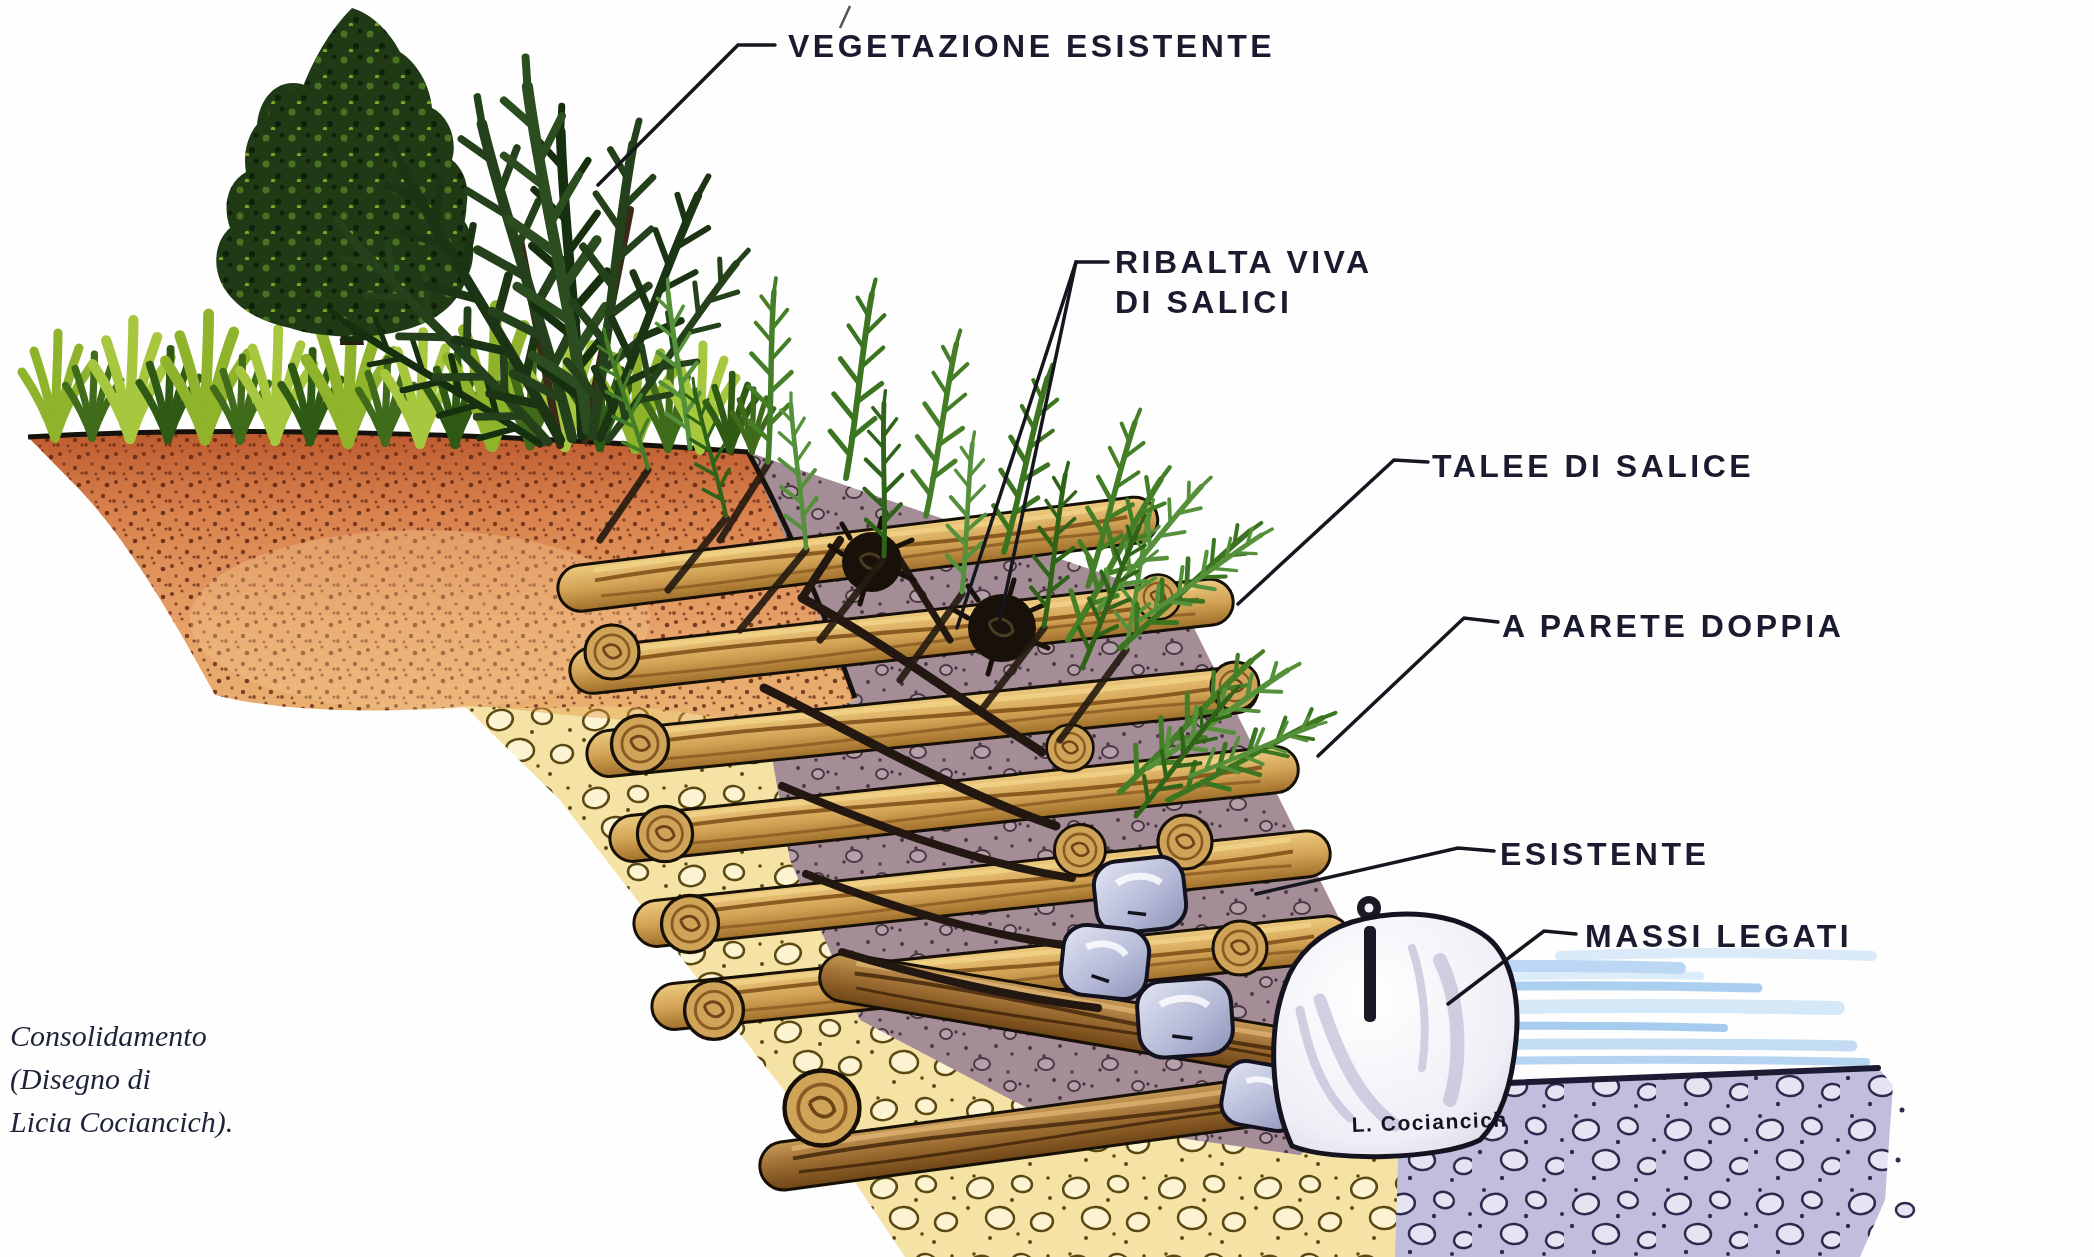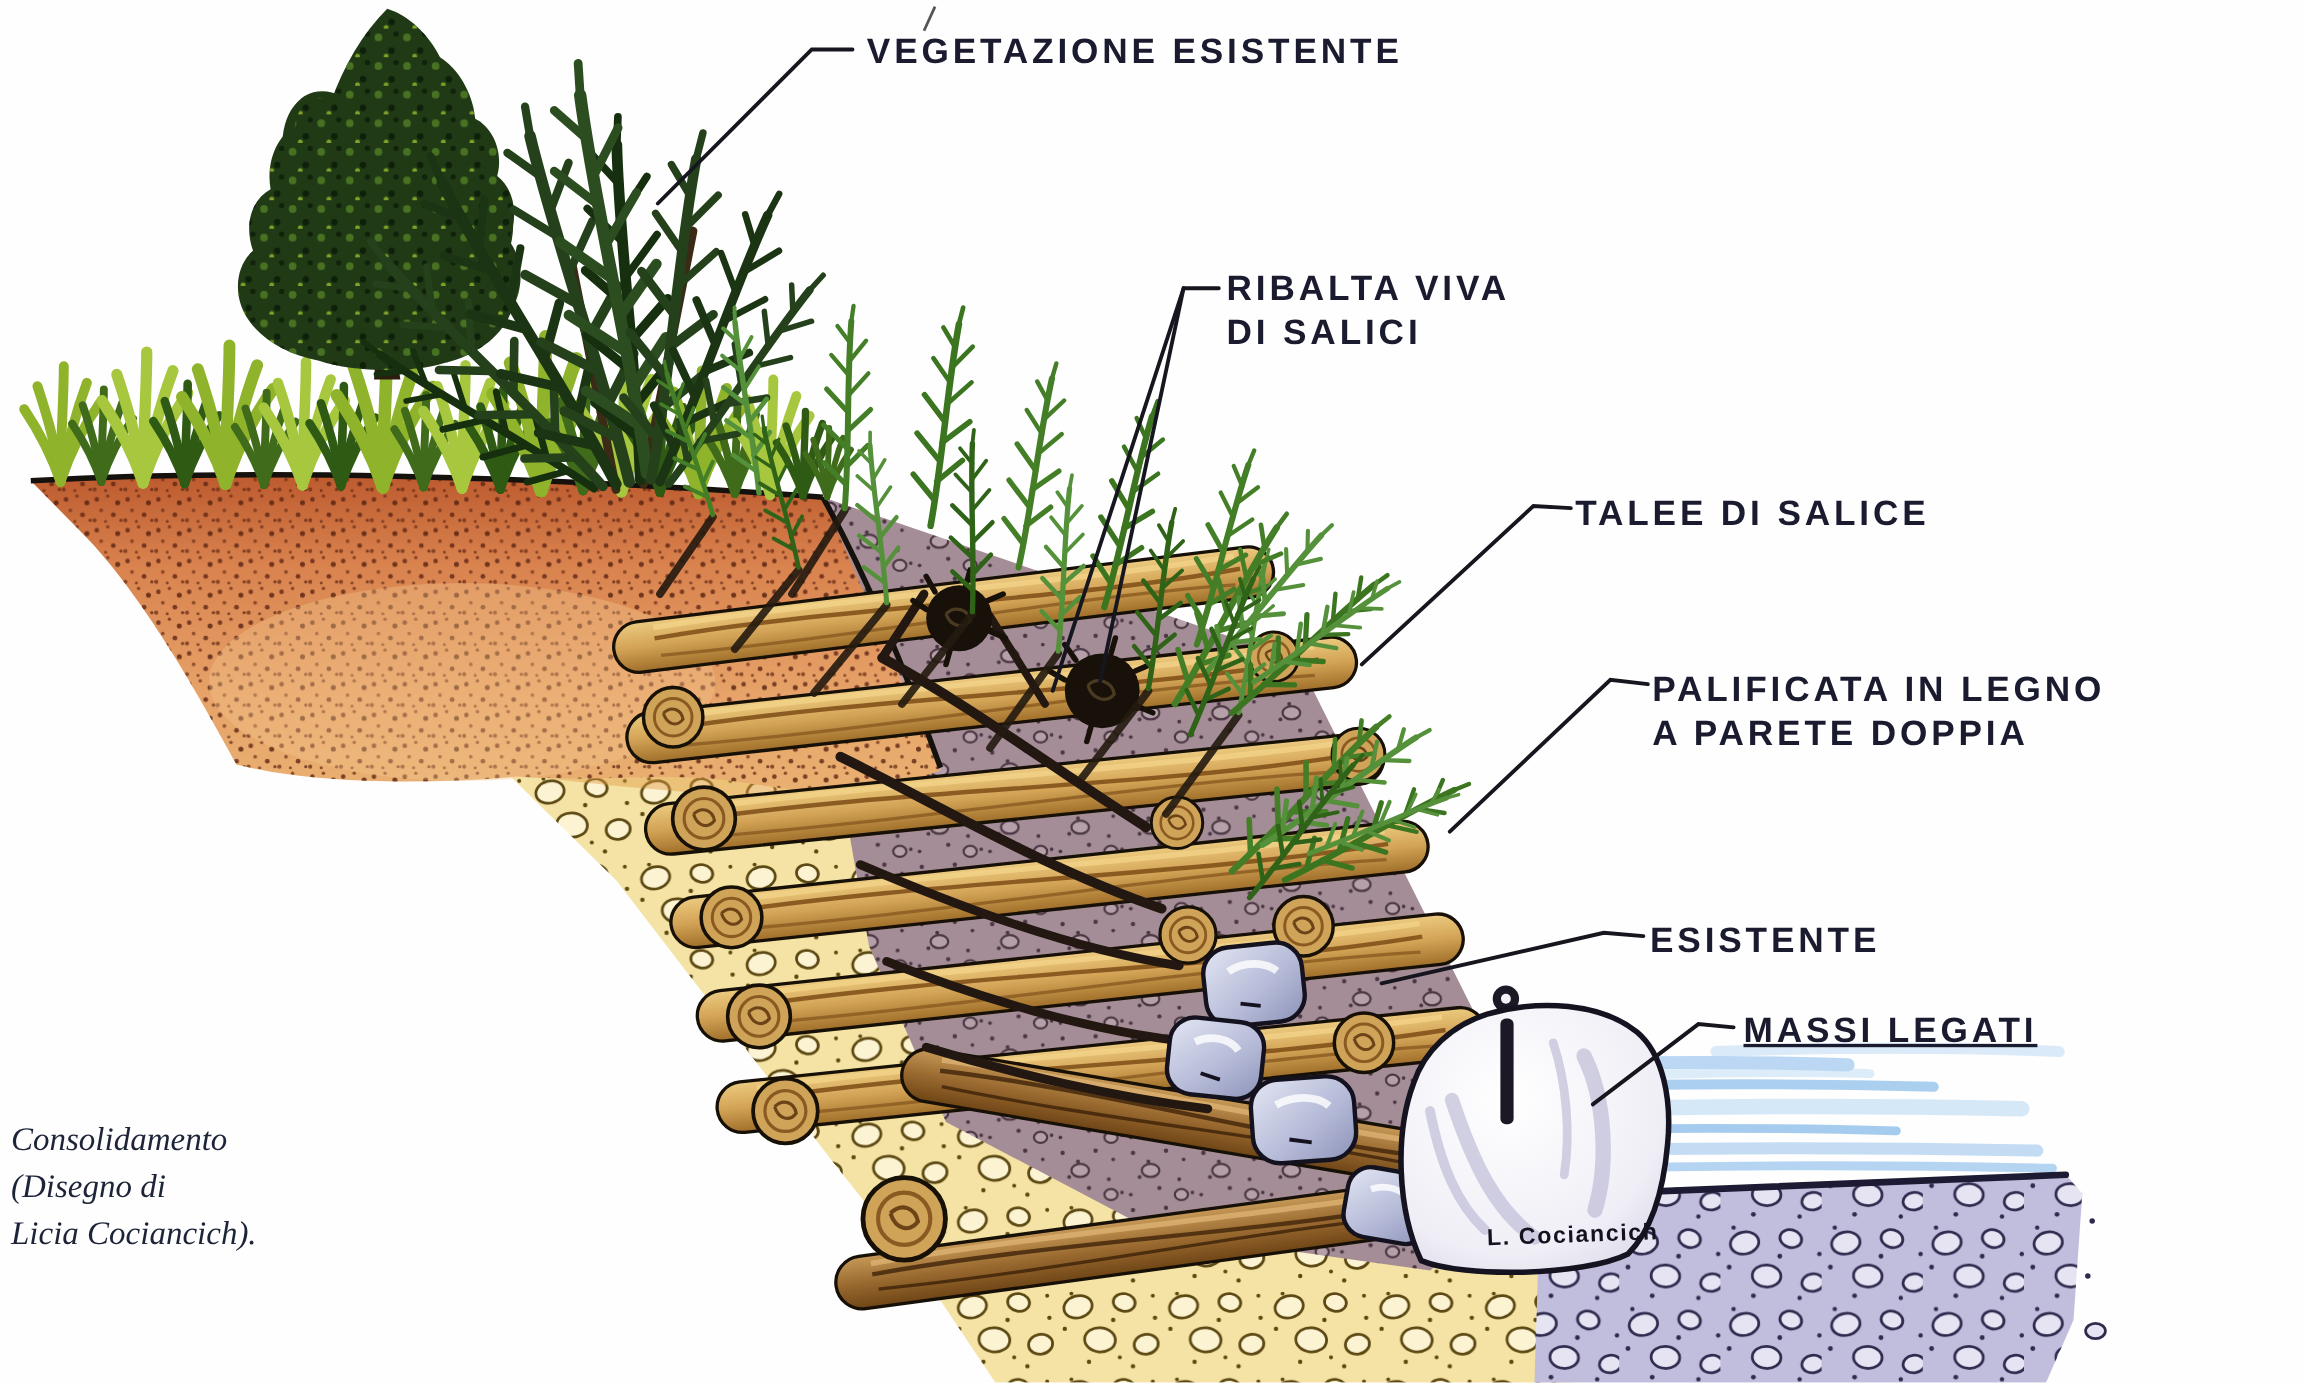--- a/index.html
+++ b/index.html
@@ -417,29 +417,28 @@
 <div class="lbl" style="left:1432px;top:446px;">
   <span>TALEE DI SALICE</span>
 </div>
 
 <div class="lbl" style="left:1115px;top:242px;">
   <div>RIBALTA VIVA</div>
   <div>DI SALICI</div>
 </div>
 
 <div class="lbl" style="left:1502px;top:606px;">
-  <div>PALIFICATA IN LEGNO</div>
   <div>A PARETE DOPPIA</div>
 </div>
 
 <div class="lbl" style="left:1500px;top:834px;">
   <span>ESISTENTE</span>
 </div>
 
-<div class="lbl" style="left:1585px;top:916px;text-decoration:underline;">
+<div class="lbl" style="left:1585px;top:916px;">
   <span>MASSI LEGATI</span>
 </div>
 
 <div class="caption">
   <div>Consolidamento</div>
   <div>(Disegno di</div>
   <div>Licia Cociancich).</div>
 </div>
 
 </div>

